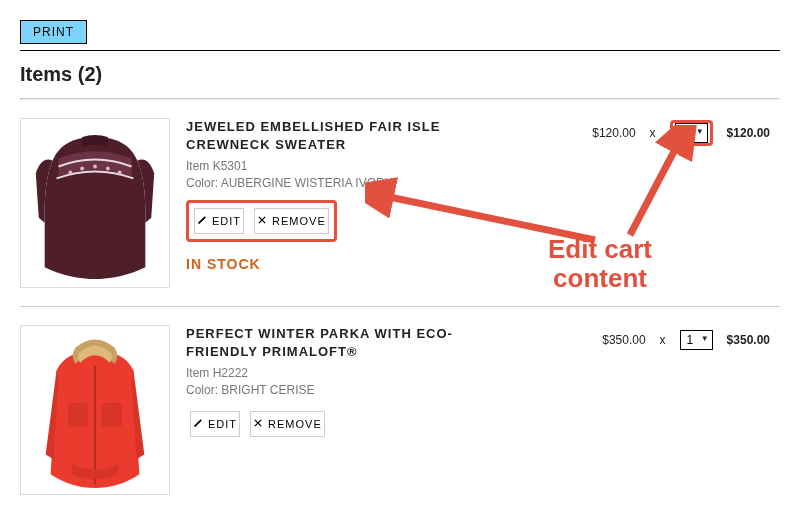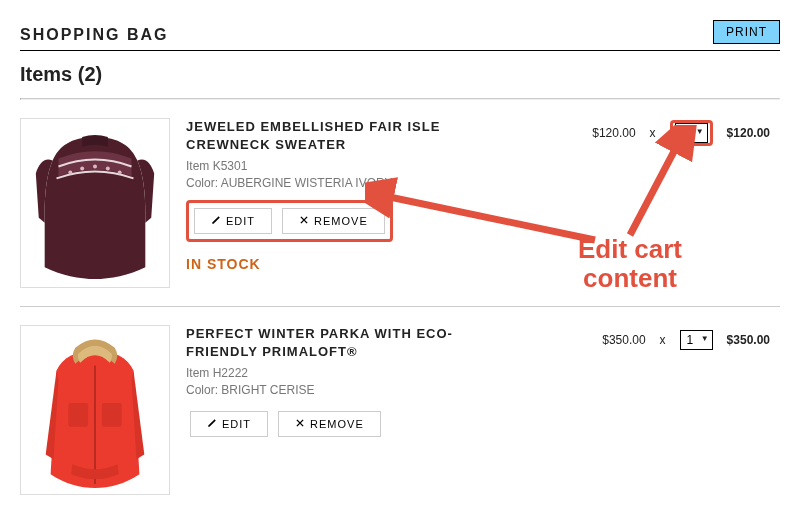--- a/index.html
+++ b/index.html
@@ -90,21 +90,21 @@
   }
   .hl-box {
     border: 3px solid #e2503e;
     border-radius: 4px;
     padding: 5px;
     width: fit-content;
   }
   .ic-btn {
     border: 1px solid #ccc;
     background: #fff;
-    padding: 6px 16px;
+    padding: 6px 2px;
     font-size: 11px;
     letter-spacing: 1px;
     display: inline-flex;
     align-items: flex-start;
     gap: 5px;
     cursor: pointer;
   }
   .ic-btn svg { width: 10px; height: 10px; }
   .stock {
     margin-top: 14px;
@@ -164,21 +164,20 @@
   }
   .arrow {
     position: absolute;
     pointer-events: none;
   }
 </style>
 </head>
 <body>
 
 <div class="top-row">
-  <div class="page-title">SHOPPING BAG</div>
   <button class="print-btn">PRINT</button>
 </div>
 
 <div class="items-heading">Items (2)</div>
 <hr class="rule">
 
 <div class="item">
   <div class="thumb">
     <svg viewBox="0 0 150 170">
       <rect width="150" height="170" fill="#fff"></rect>
@@ -291,21 +290,21 @@
       <span class="qty-sel">
         <select class="qty">
           <option>1</option>
         </select>
       </span>
     </span>
     <span class="linetotal">$350.00</span>
   </div>
 </div>
 
-<div class="ann-label" style="left:550px; top:235px; width:160px;">Edit cart content</div>
+<div class="ann-label" style="left:520px; top:235px; width:160px;">Edit cart content</div>
 
 <svg class="arrow" style="left:365px; top:170px;" width="280" height="80">
   <defs>
       <marker id="ah1" markerWidth="10" markerHeight="10" refX="2" refY="3" orient="auto">
         <path d="M0,0 L0,6 L8,3 Z" fill="#e2503e"></path>
       </marker>
     </defs>
   <line x1="230" y1="70" x2="15" y2="25" stroke="#e2503e" stroke-width="7" marker-end="url(#ah1)"></line>
 </svg>
 

